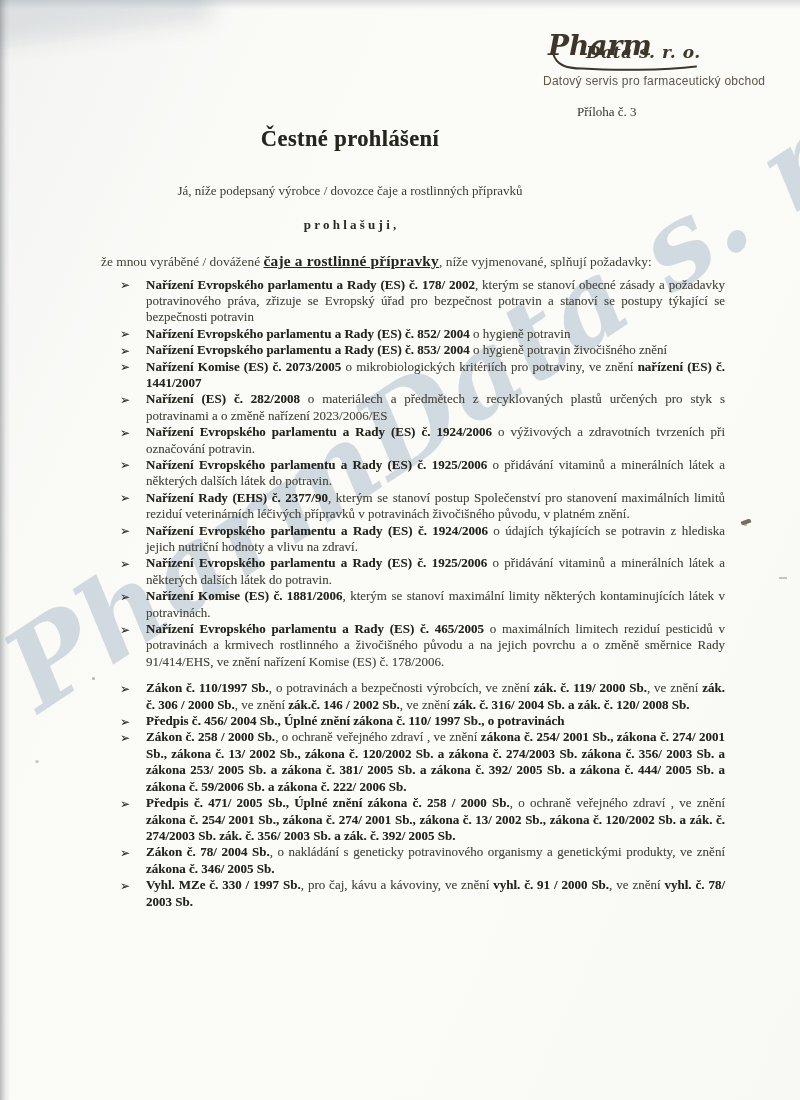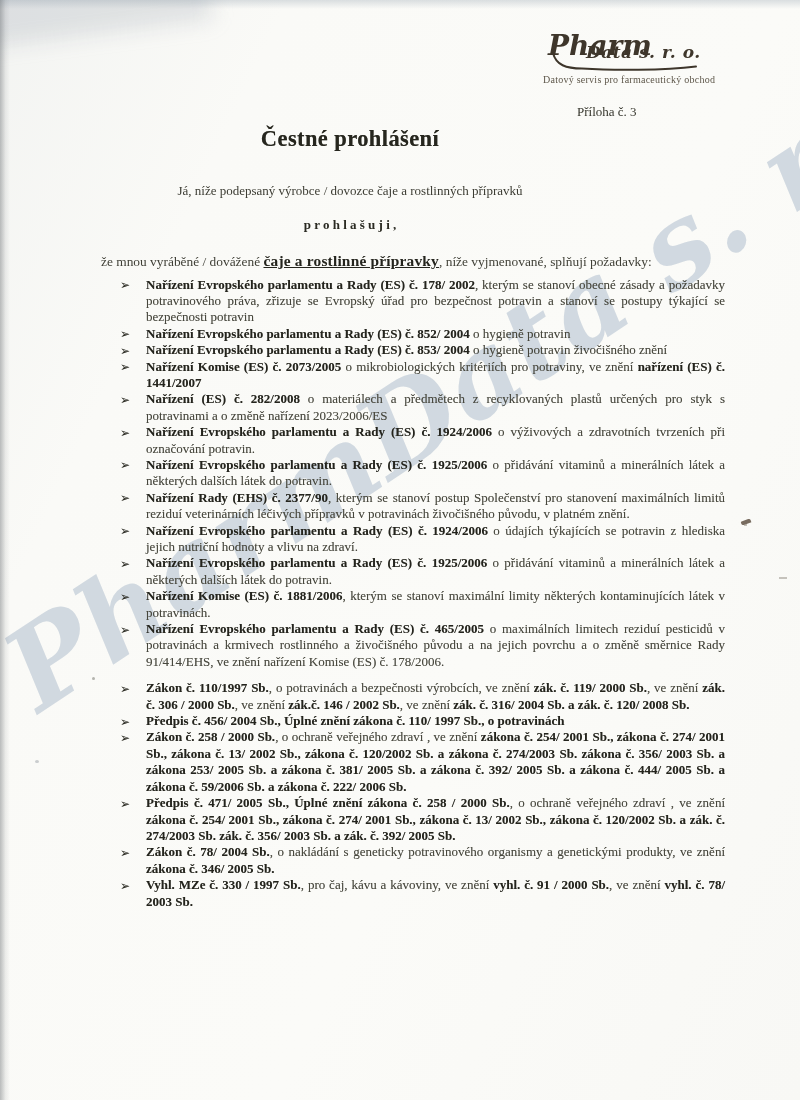--- a/index.html
+++ b/index.html
@@ -49,21 +49,21 @@
     font-family: "DejaVu Serif", serif; font-style: italic; font-weight: 700; font-size: 28px;
   }
   .logo-word2 {
     position: absolute; left: 46px; top: 15px;
     font-family: "DejaVu Serif", serif; font-style: italic; font-weight: 700; font-size: 17px;
     letter-spacing: 0.5px;
   }
   .logo-swoosh { position: absolute; left: 0; top: 0; }
   .logo-tagline {
     position: absolute; left: 3px; top: 47px; width: 165px;
-    font-family: Liberation Serif, serif; font-size: 10px; letter-spacing: 0.25px;
+    font-family: Liberation Sans, sans-serif; font-size: 12px; letter-spacing: 0.25px;
     color: #5d5649; white-space: nowrap;
   }
 
   .attachment {
     position: absolute; left: 577px; top: 104px; z-index: 2;
     font-size: 13px; color: #35352c;
   }
 
   
   .centercol { position: absolute; left: 0; top: 126px; width: 700px; text-align: center; z-index: 2; }

